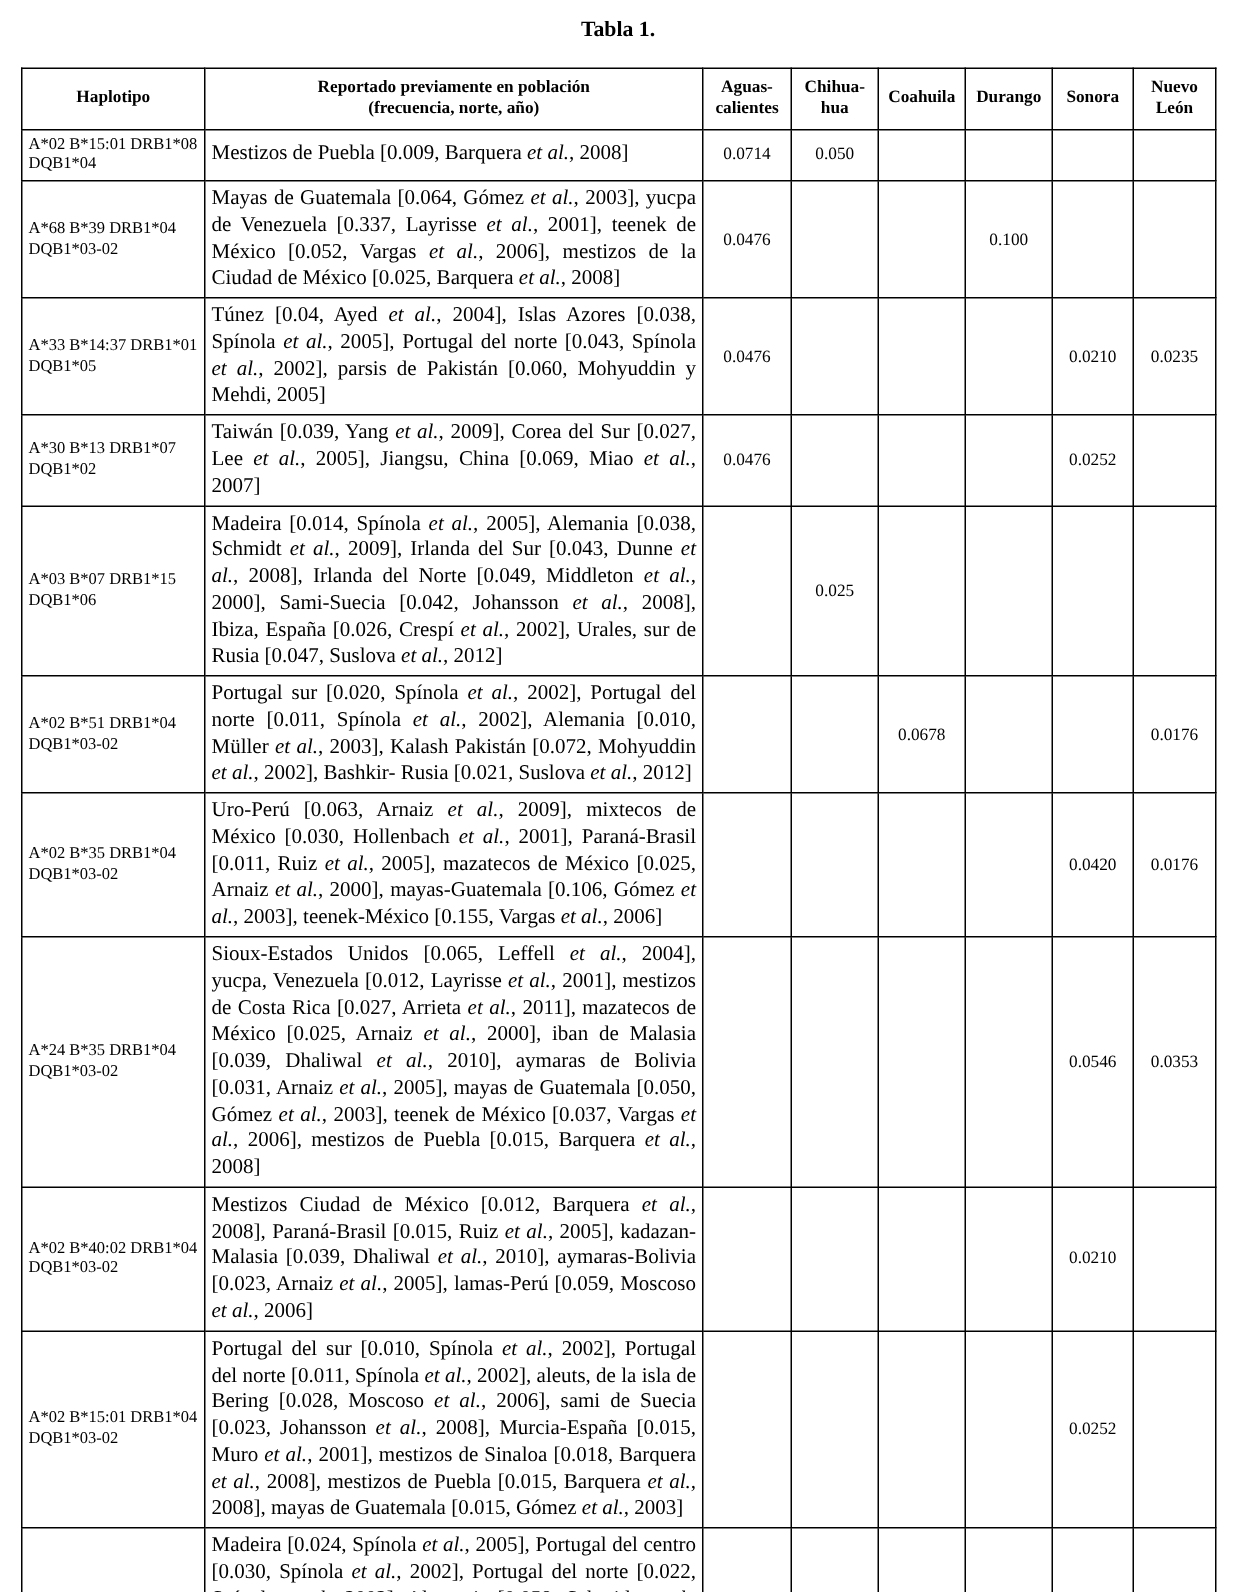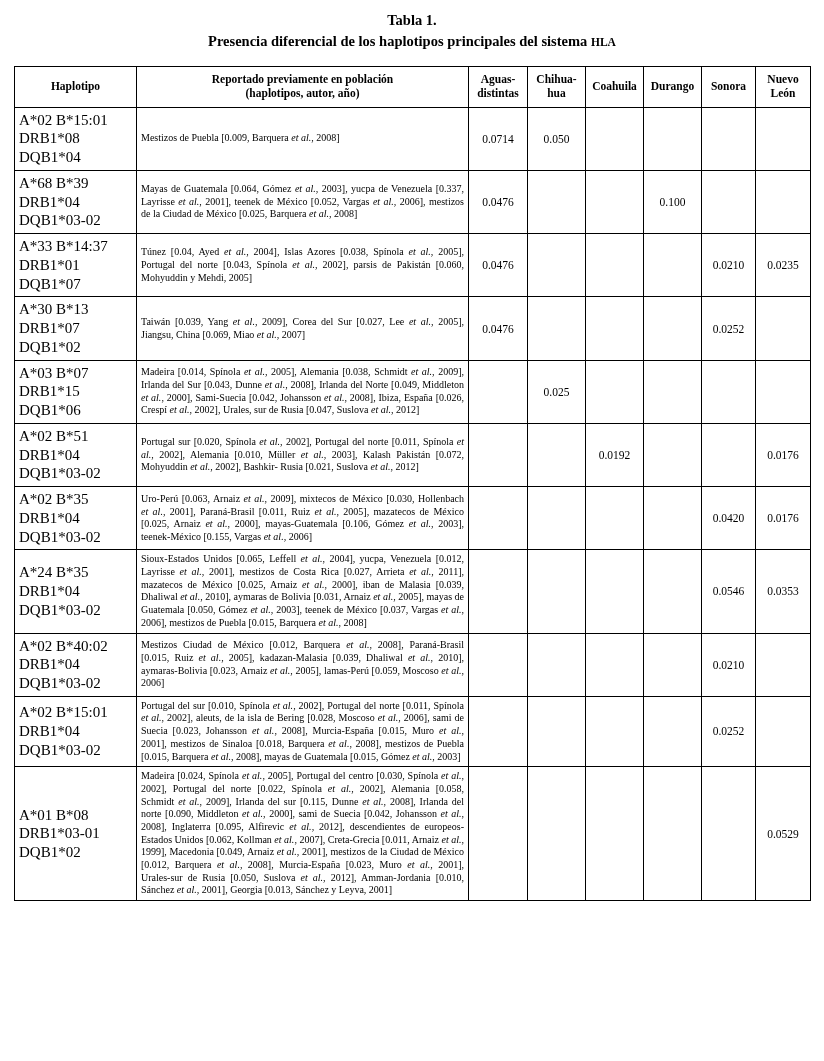--- a/index.html
+++ b/index.html
@@ -42,27 +42,27 @@
     padding: 3px 4px;
   }
   table.main thead th {
     text-align: center;
     font-weight: bold;
     font-size: 11.5px;
     line-height: 1.2;
     padding: 6px 3px;
   }
   td.haplo {
-    font-size: 15px;
+    font-size: 11px;
     line-height: 1.25;
     vertical-align: middle;
     padding-left: 4px;
   }
   td.report {
-    font-size: 10px;
+    font-size: 14px;
     line-height: 1.27;
     text-align: justify;
     vertical-align: middle;
     padding: 4px 5px;
   }
   td.num {
     text-align: center;
     font-size: 11.5px;
     vertical-align: middle;
   }
@@ -76,44 +76,43 @@
   .col-son { width: 54px; }
   .col-nl  { width: 55px; }
 </style>
 </head>
 <body>
 
 <div class="page">
 
   <div class="title-block">
     <div class="title-line">Tabla 1.</div>
-    <div class="title-line"><span>Presencia diferencial de los haplotipos principales del sistema </span><span class="smallcaps">HLA</span></div>
   </div>
 
   <table class="main">
     <colgroup>
       <col class="col-haplo">
         <col class="col-report">
         <col class="col-ags">
         <col class="col-chi">
       <col class="col-coa">
         <col class="col-dur">
         <col class="col-son">
         <col class="col-nl">
     </colgroup>
     <thead>
       <tr>
         <th>Haplotipo</th>
         <th>
           <div>Reportado previamente en población</div>
-          <div>(haplotipos, autor, año)</div>
+          <div>(frecuencia, norte, año)</div>
         </th>
         <th>
           <div>Aguas-</div>
-          <div>distintas</div>
+          <div>calientes</div>
         </th>
         <th>
           <div>Chihua-</div>
           <div>hua</div>
         </th>
         <th>Coahuila</th>
         <th>Durango</th>
         <th>Sonora</th>
         <th>
           <div>Nuevo</div>
@@ -144,21 +143,21 @@
           <td class="num">0.0476</td>
           <td class="num"></td>
           <td class="num"></td>
           <td class="num">0.100</td>
           <td class="num"></td>
           <td class="num"></td>
         </tr>
         <tr>
           <td class="haplo">
             <div>A*33 B*14:37 DRB1*01</div>
-            <div>DQB1*07</div>
+            <div>DQB1*05</div>
           </td>
           <td class="report">Túnez [0.04, Ayed <i>et al.</i>, 2004], Islas Azores [0.038, Spínola <i>et al.</i>, 2005], Portugal del norte [0.043, Spínola <i>et al.</i>, 2002], parsis de Pakistán [0.060, Mohyuddin y Mehdi, 2005]</td>
           <td class="num">0.0476</td>
           <td class="num"></td>
           <td class="num"></td>
           <td class="num"></td>
           <td class="num">0.0210</td>
           <td class="num">0.0235</td>
         </tr>
         <tr>
@@ -188,21 +187,21 @@
           <td class="num"></td>
         </tr>
         <tr>
           <td class="haplo">
             <div>A*02 B*51 DRB1*04</div>
             <div>DQB1*03-02</div>
           </td>
           <td class="report">Portugal sur [0.020, Spínola <i>et al.</i>, 2002], Portugal del norte [0.011, Spínola <i>et al.</i>, 2002], Alemania [0.010, Müller <i>et al.</i>, 2003], Kalash Pakistán [0.072, Mohyuddin <i>et al.</i>, 2002], Bashkir- Rusia [0.021, Suslova <i>et al.</i>, 2012]</td>
           <td class="num"></td>
           <td class="num"></td>
-          <td class="num">0.0192</td>
+          <td class="num">0.0678</td>
           <td class="num"></td>
           <td class="num"></td>
           <td class="num">0.0176</td>
         </tr>
         <tr>
           <td class="haplo">
             <div>A*02 B*35 DRB1*04</div>
             <div>DQB1*03-02</div>
           </td>
           <td class="report">Uro-Perú [0.063, Arnaiz <i>et al.</i>, 2009], mixtecos de México [0.030, Hollenbach <i>et al.</i>, 2001], Paraná-Brasil [0.011, Ruiz <i>et al.</i>, 2005], mazatecos de México [0.025, Arnaiz <i>et al.</i>, 2000], mayas-Guatemala [0.106, Gómez <i>et al.</i>, 2003], teenek-México [0.155, Vargas <i>et al.</i>, 2006]</td>

